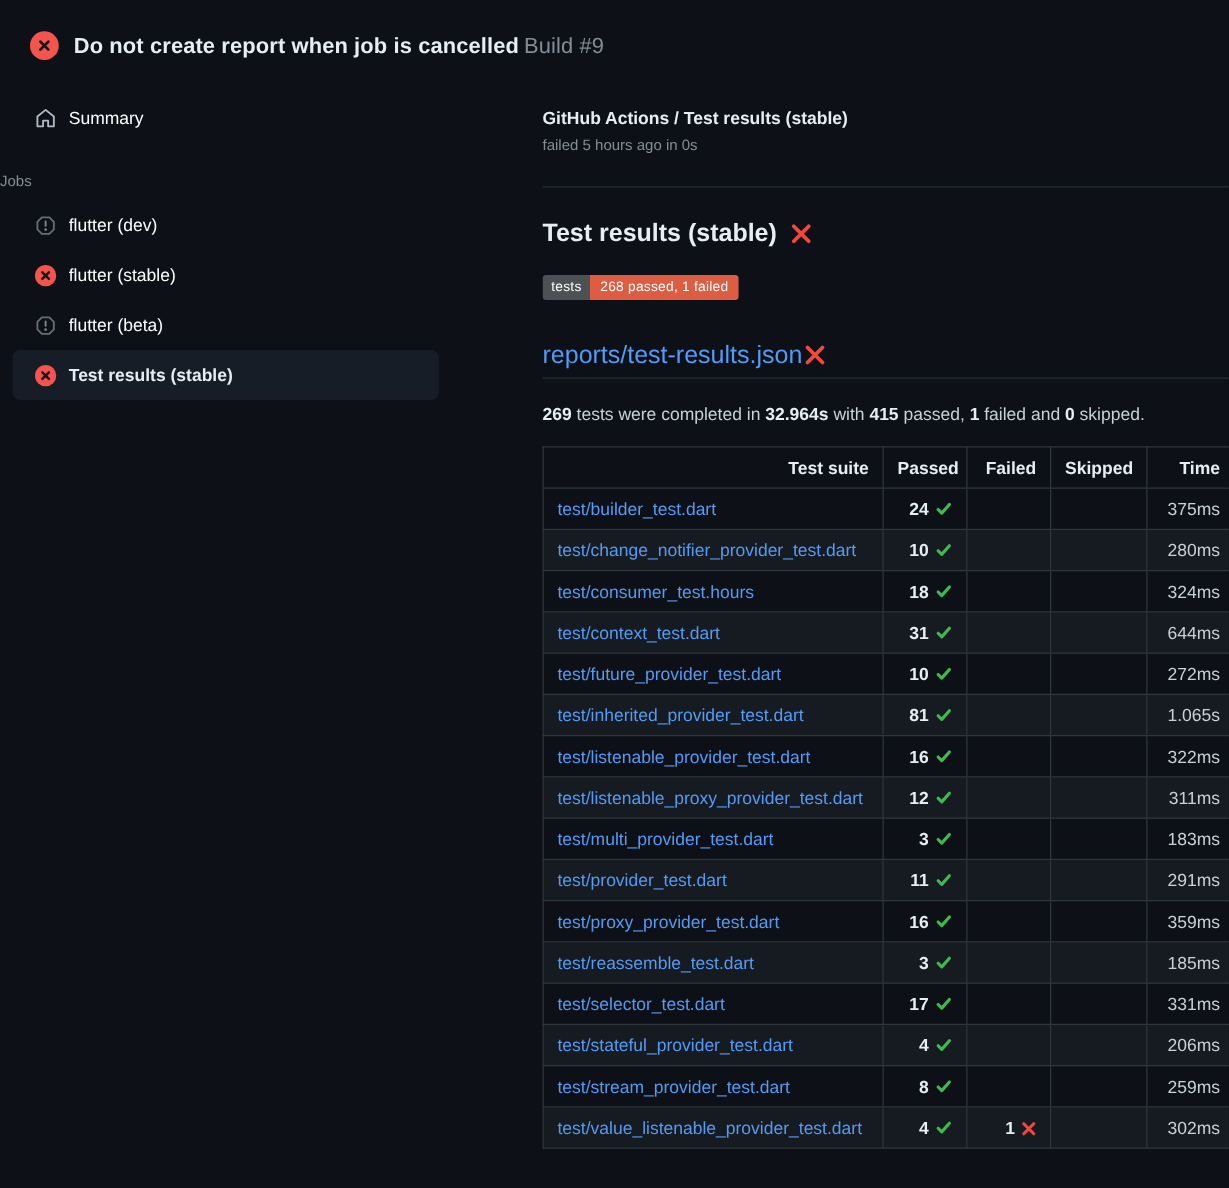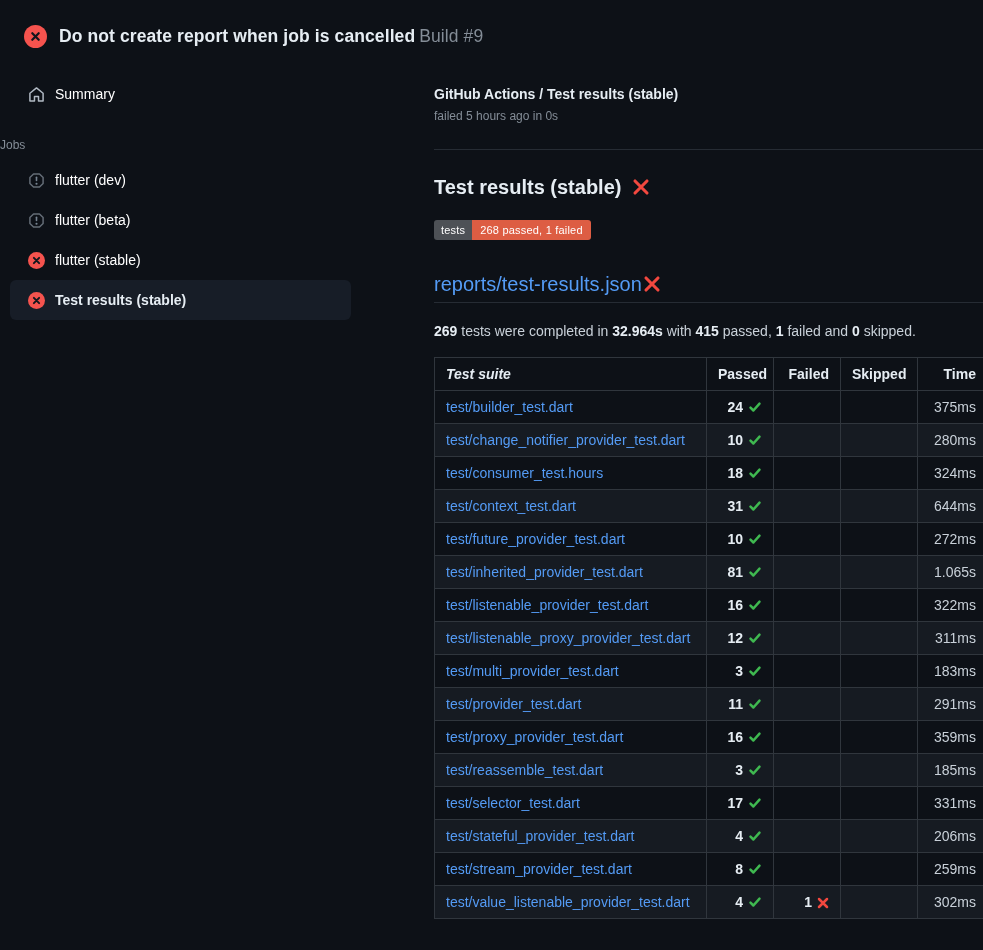--- a/index.html
+++ b/index.html
@@ -69,21 +69,21 @@
   .summary-line { margin: 20px 0 0; line-height: 16px; color: #c9d1d9; }
   .summary-line b { color: #e6edf3; }
 
   
   table.results {
     border-collapse: collapse; margin-top: 18px;
     font-size: 14px; table-layout: fixed; width: 553px;
   }
   .results th, .results td { border: 1px solid #30363d; padding: 7px 11px; line-height: 18px; }
   .results th { color: #e6edf3; font-weight: 700; text-align: right; }
-  .results th:first-child { text-align: left; font-style: italic; }
+  .results th:first-child { text-align: right; }
   .results td { text-align: right; white-space: nowrap; }
   .results td:first-child { text-align: left; overflow: hidden; text-overflow: ellipsis; }
   .results tbody tr:nth-child(2n) { background: #161b22; }
   .results a.suite-link { color: #549bf5; text-decoration: none; cursor: pointer; }
   .results .num { font-weight: 700; color: #e6edf3; }
   .results .icon-gap { display: inline-block; width: 5px; }
   .results td svg { vertical-align: -2px; }
   .time-cell { color: #c9d1d9; }
 </style>
 </head>
@@ -119,39 +119,39 @@
                 <path d="M5.2 1.8 H10.8 L14.2 5.2 V10.8 L10.8 14.2 H5.2 L1.8 10.8 V5.2 Z" stroke="#646d77" stroke-width="1.4" stroke-linejoin="round"></path>
                 <rect x="7.25" y="4.2" width="1.5" height="4.6" rx="0.75" fill="#768390"></rect>
                 <circle cx="8" cy="11" r="1" fill="#768390"></circle>
               </svg>
             </span>
           </span>
           <span>flutter (dev)</span>
         </div>
         <div class="nav-item job-item">
           <span class="nav-icon">
+            <span class="x-circle sm">
+              <svg width="9" height="9" viewBox="0 0 12 12">
+                <path d="M2.5 2.5 L9.5 9.5 M9.5 2.5 L2.5 9.5" stroke="#12161d" stroke-width="2.6" stroke-linecap="round"></path>
+              </svg>
+            </span>
+          </span>
+          <span>flutter (stable)</span>
+        </div>
+        <div class="nav-item job-item">
+          <span class="nav-icon">
             <span style="display:inline-flex">
               <svg width="17" height="17" viewBox="0 0 16 16" fill="none">
                 <path d="M5.2 1.8 H10.8 L14.2 5.2 V10.8 L10.8 14.2 H5.2 L1.8 10.8 V5.2 Z" stroke="#646d77" stroke-width="1.4" stroke-linejoin="round"></path>
                 <rect x="7.25" y="4.2" width="1.5" height="4.6" rx="0.75" fill="#768390"></rect>
                 <circle cx="8" cy="11" r="1" fill="#768390"></circle>
               </svg>
             </span>
           </span>
           <span>flutter (beta)</span>
-        </div>
-        <div class="nav-item job-item">
-          <span class="nav-icon">
-            <span class="x-circle sm">
-              <svg width="9" height="9" viewBox="0 0 12 12">
-                <path d="M2.5 2.5 L9.5 9.5 M9.5 2.5 L2.5 9.5" stroke="#12161d" stroke-width="2.6" stroke-linecap="round"></path>
-              </svg>
-            </span>
-          </span>
-          <span>flutter (stable)</span>
         </div>
         <div class="nav-item job-item selected">
           <span class="nav-icon">
             <span class="x-circle sm">
               <svg width="9" height="9" viewBox="0 0 12 12">
                 <path d="M2.5 2.5 L9.5 9.5 M9.5 2.5 L2.5 9.5" stroke="#12161d" stroke-width="2.6" stroke-linecap="round"></path>
               </svg>
             </span>
           </span>
           <span>Test results (stable)</span>

